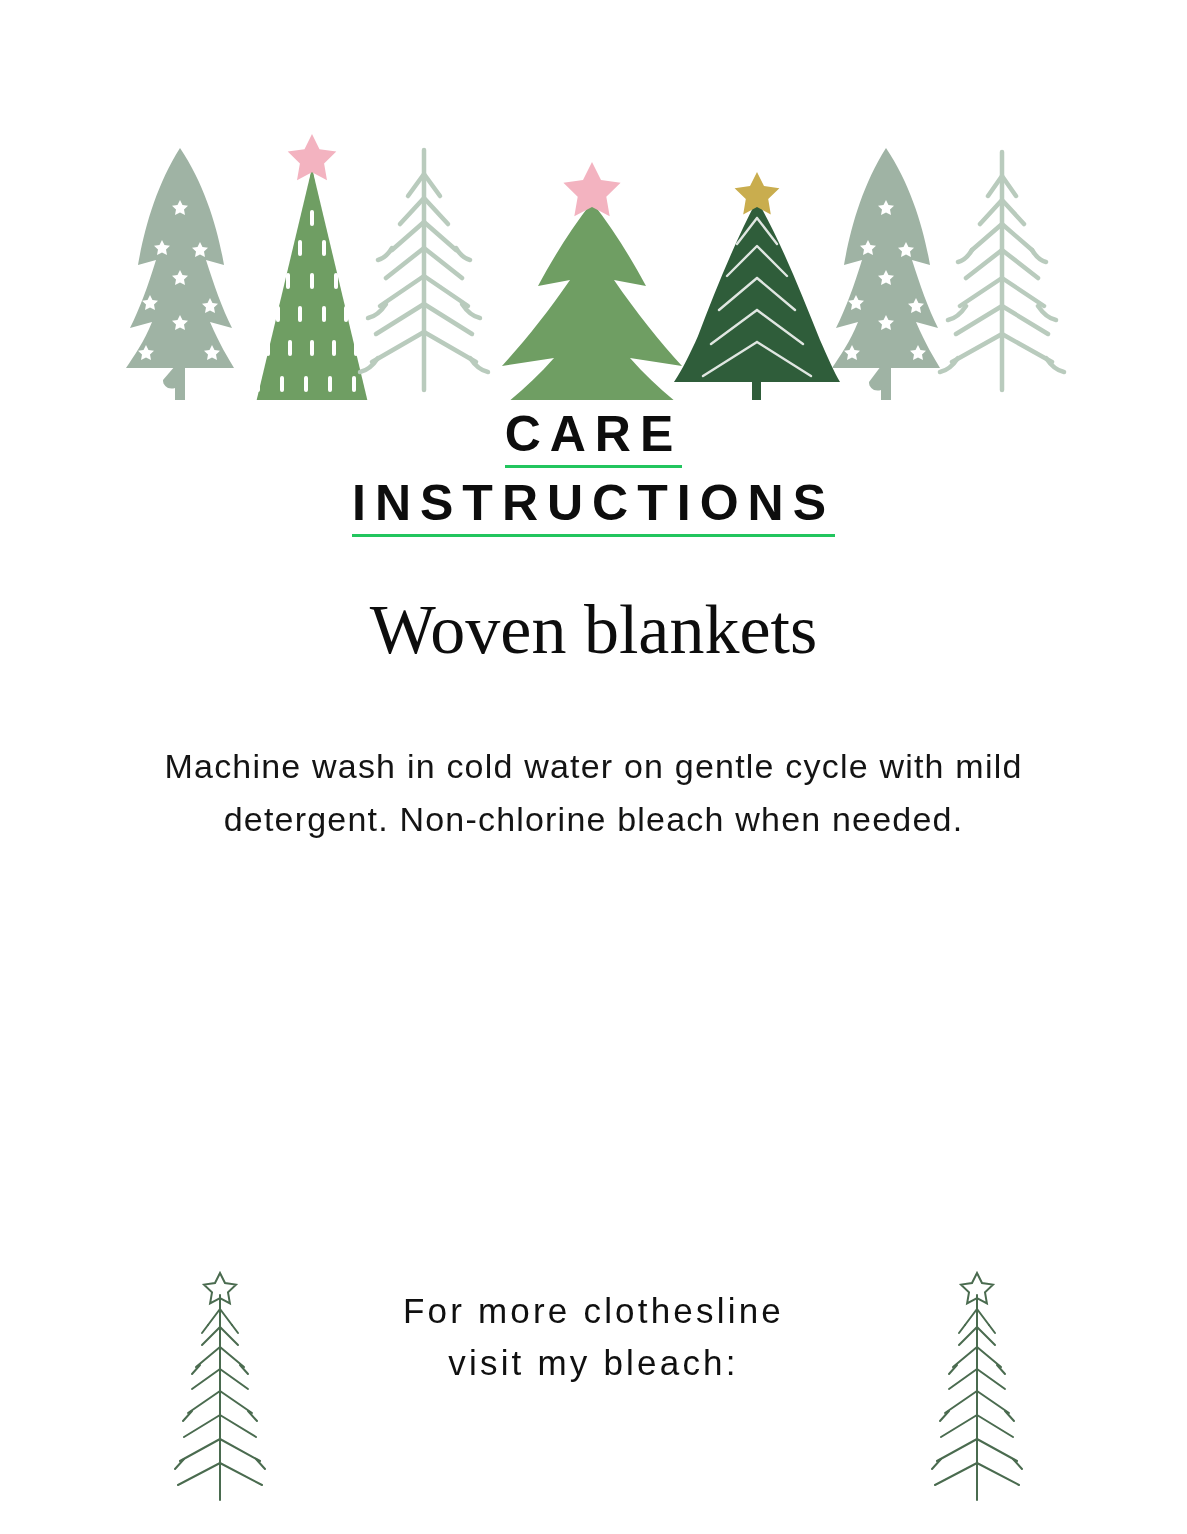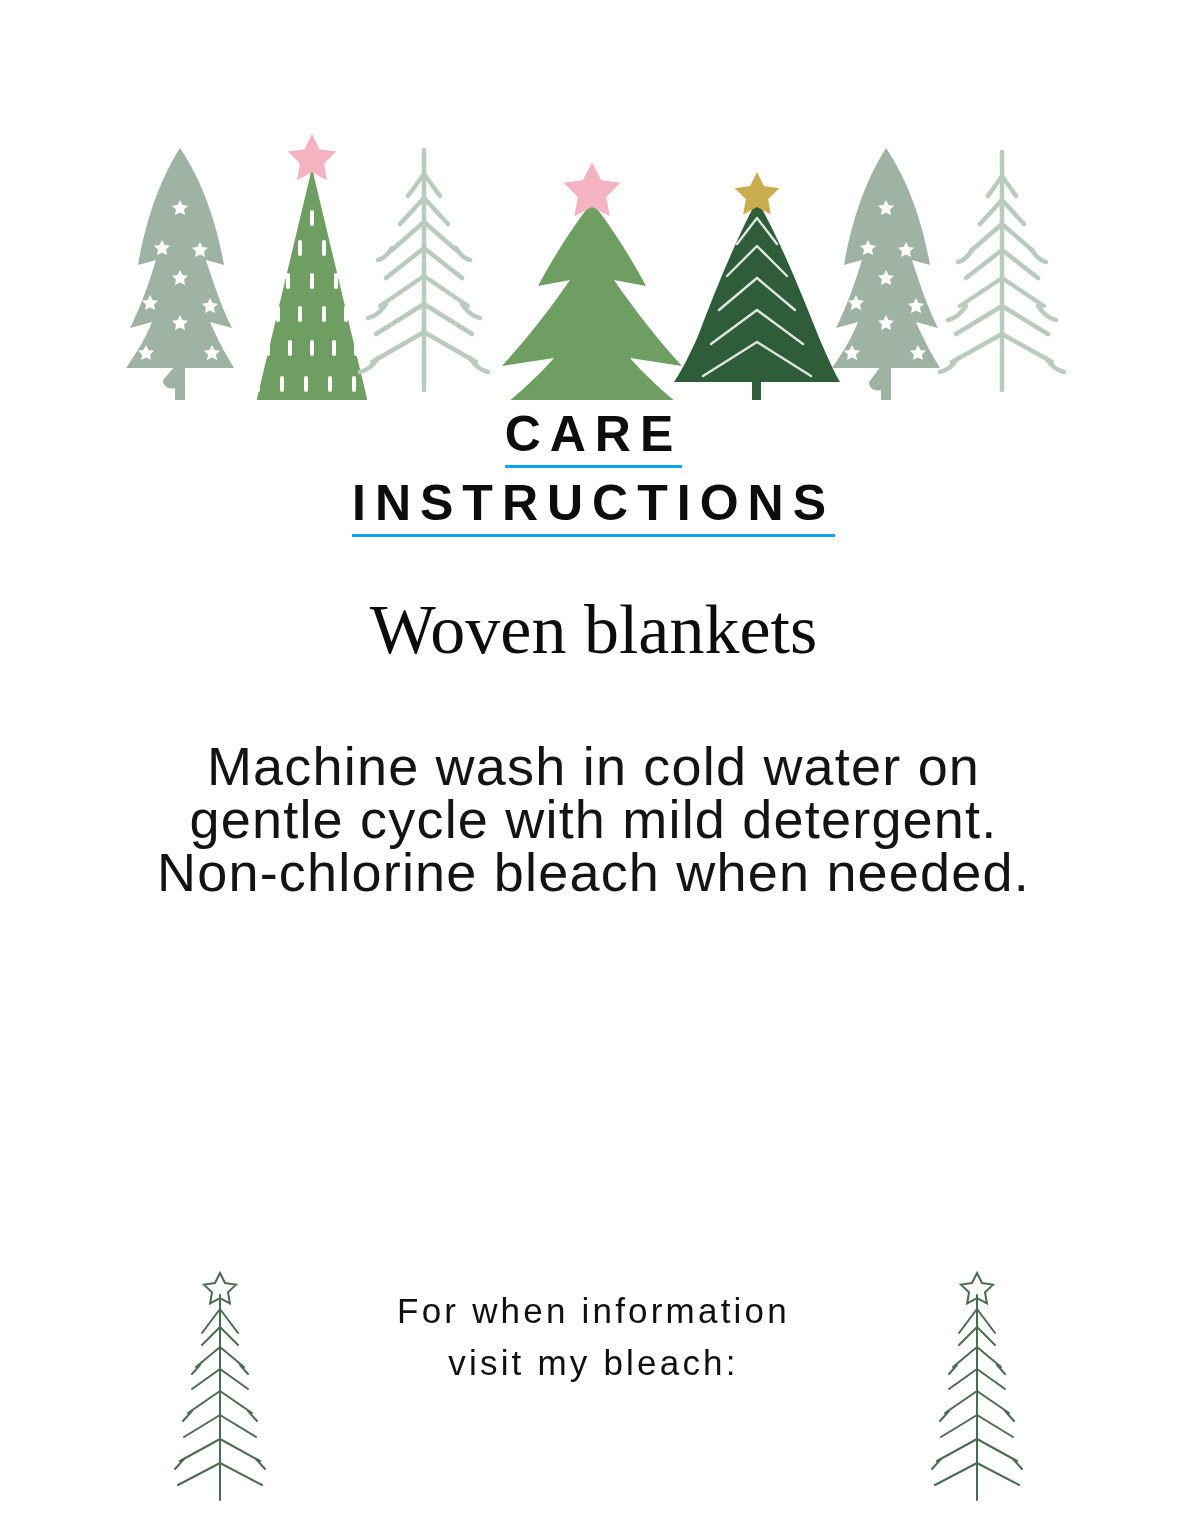--- a/index.html
+++ b/index.html
@@ -44,21 +44,21 @@
     text-align: center;
   }
   .title-line {
     font-family: "Liberation Sans", sans-serif;
     font-weight: bold;
     font-size: 50px;
     letter-spacing: 9px;
     line-height: 58px;
     color: #0d0d0d;
     display: inline-block;
-    border-bottom: 3px solid #0ea5e9;
+    border-bottom: 3px solid #22c55e;
     padding-bottom: 2px;
   }
   .title-line.first { margin-bottom: 6px; }
 
   .subtitle {
     position: absolute;
     top: 595px;
     left: 0;
     width: 1187px;
     text-align: center;
@@ -71,21 +71,21 @@
   
   .body-block {
     position: absolute;
     top: 740px;
     left: 140px;
     width: 907px;
     text-align: center;
   }
   .para {
     font-family: "Liberation Sans", sans-serif;
-    font-size: 54px;
+    font-size: 34px;
     line-height: 53px;
     letter-spacing: 1.2px;
     color: #141414;
     margin: 0 0 36px 0;
     font-weight: 300;
   }
   .para:last-child { margin-bottom: 0; }
 
   
   .footer {
@@ -293,17 +293,17 @@
         <path d="M58 60 l-6 8 M82 60 l6 8"></path>
         <path d="M50 100 l-8 9 M90 100 l8 9"></path>
         <path d="M42 146 l-9 10 M98 146 l9 10"></path>
         <path d="M34 194 l-9 10 M106 194 l9 10"></path>
         <path d="M70 8 l5 10 11 1.6 -8 7.8 1.9 10.9 -9.9-5.2 -9.9 5.2 1.9-10.9 -8-7.8 11-1.6z"></path>
       </g>
     </svg>
   </div>
 
   <div class="footer">
-    <div class="footer-line">For when information</div>
+    <div class="footer-line">For more clothesline</div>
     <div class="footer-line">visit my bleach:</div>
   </div>
 
 </div>
 
 </body></html>

